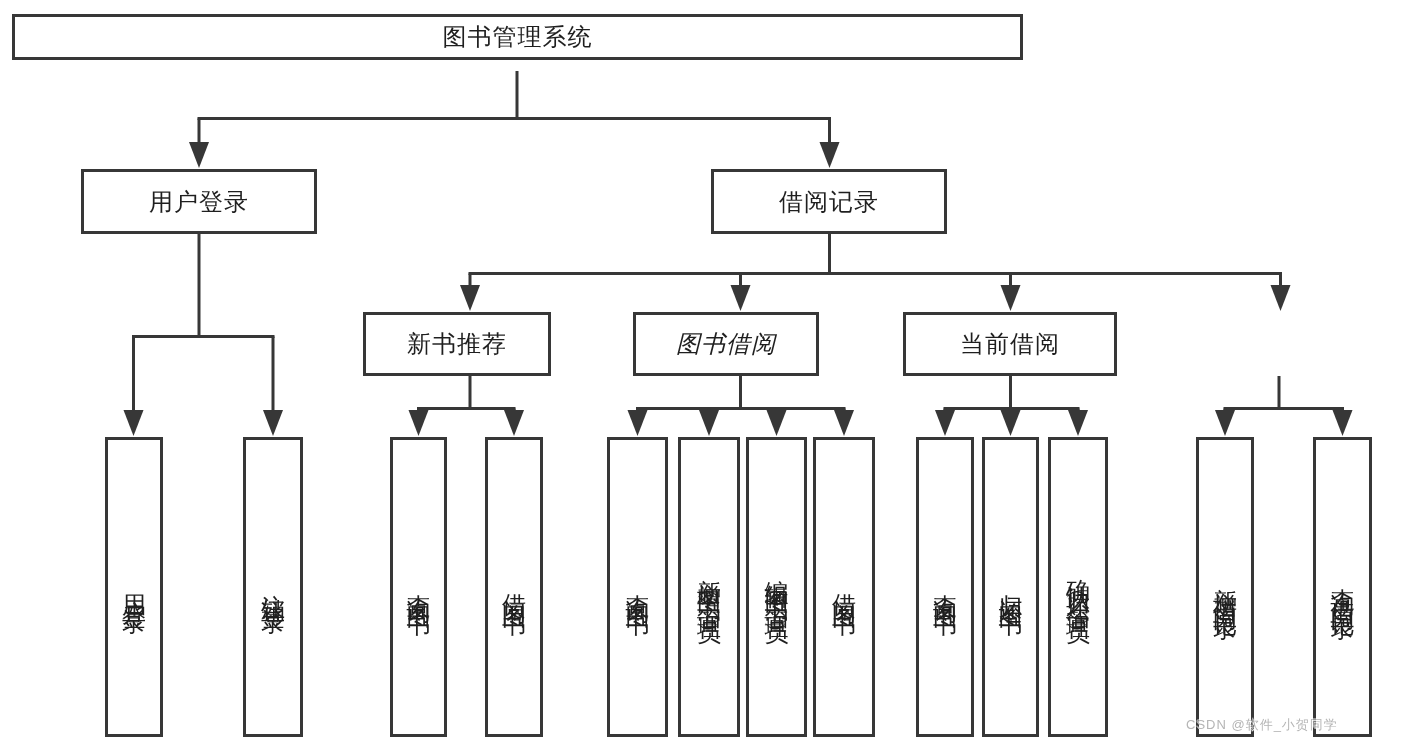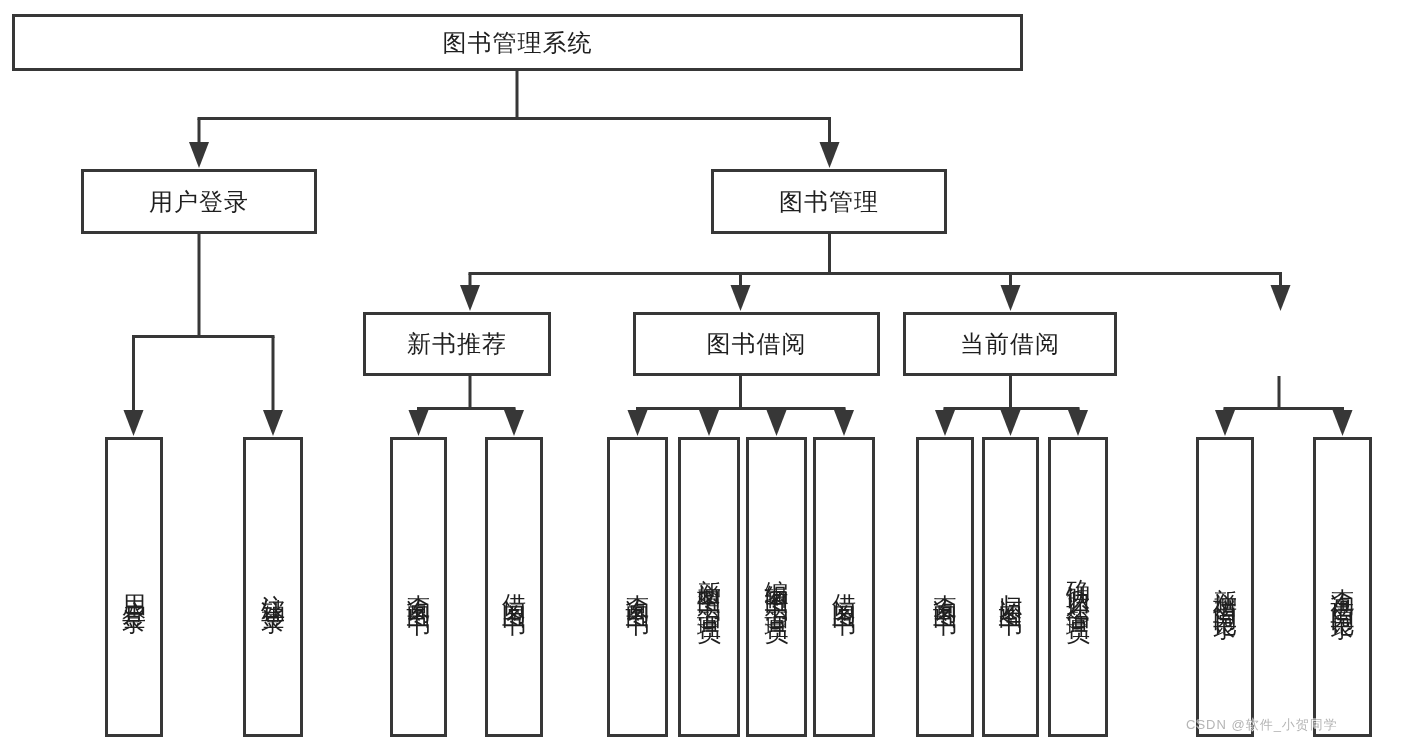--- a/index.html
+++ b/index.html
@@ -50,25 +50,25 @@
   }
   .vbox .vtext {
     writing-mode: vertical-rl;
     text-orientation: mixed;
     font-size: 24px;
     line-height: 1;
     letter-spacing: 6px;
     white-space: nowrap;
   }
   
-  .n-root { left: 12px;   top: 14px;  width: 1011px; height: 57px; }
+  .n-root { left: 12px;   top: 14px;  width: 1011px; height: 46px; }
   .n-l2a  { left: 81px;   top: 169px; width: 236px;  height: 65px; }
   .n-l2b  { left: 711px;  top: 169px; width: 236px;  height: 65px; }
   .n-l3a  { left: 363px;  top: 312px; width: 188px;  height: 64px; }
-  .n-l3b  { left: 633px;  top: 312px; width: 247px;  height: 64px; }
+  .n-l3b  { left: 633px;  top: 312px; width: 186px;  height: 64px; font-style: italic; }
   .n-l3c  { left: 903px;  top: 312px; width: 214px;  height: 64px; }
   .n-l3d  { left: 1172px; top: 312px; width: 210px;  height: 64px; }
   
   .v1  { left: 105px;  width: 58px; }
   .v2  { left: 243px;  width: 60px; }
   .v3  { left: 390px;  width: 57px; }
   .v4  { left: 485px;  width: 58px; }
   .v5  { left: 607px;  width: 61px; }
   .v6  { left: 678px;  width: 62px; }
   .v7  { left: 746px;  width: 61px; }
@@ -168,21 +168,21 @@
   </svg>
 
   <div class="box n-root">
     <span>图书管理系统</span>
   </div>
 
   <div class="box n-l2a">
     <span>用户登录</span>
   </div>
   <div class="box n-l2b">
-    <span>图书管理</span>
+    <span>借阅记录</span>
   </div>
 
   <div class="box n-l3a">
     <span>新书推荐</span>
   </div>
   <div class="box n-l3b">
     <span>图书借阅</span>
   </div>
   <div class="box n-l3c">
     <span>当前借阅</span>

